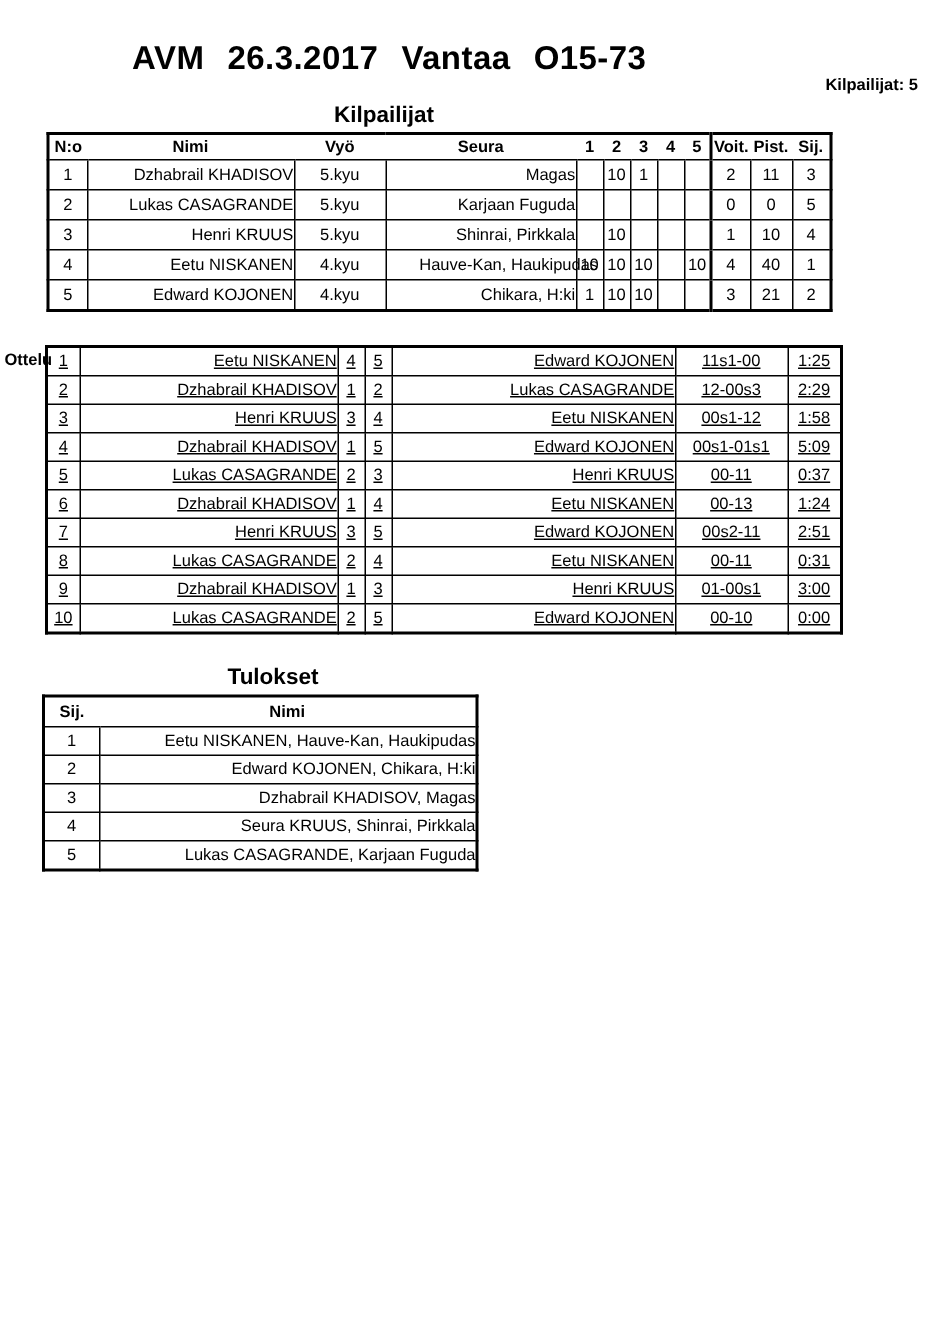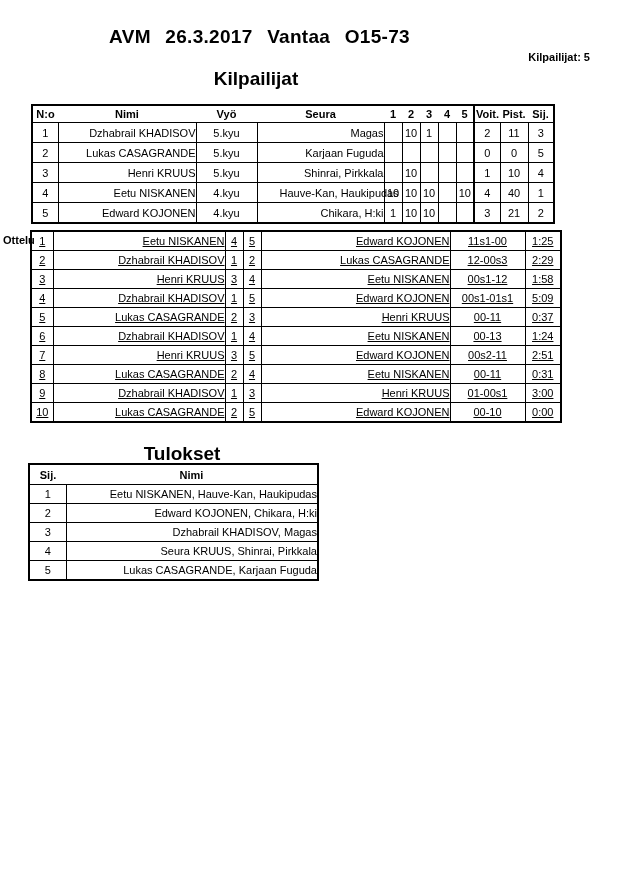--- a/index.html
+++ b/index.html
@@ -15,56 +15,56 @@
     font-family: "Liberation Sans", sans-serif;
     color: #000000;
     overflow: hidden;
   }
   .doc-title {
     position: absolute;
     top: 26px;
     left: 0;
     width: 519px;
     text-align: center;
-    font-size: 19px;
+    font-size: 22px;
     font-weight: bold;
     word-spacing: 9px;
     letter-spacing: 0.3px;
     white-space: nowrap;
   }
   .competitors-count {
     position: absolute;
     top: 51px;
-    right: 40px;
+    right: 18px;
     font-size: 11px;
     font-weight: bold;
   }
   .section-heading {
     position: absolute;
     width: 300px;
     text-align: center;
-    font-size: 19px;
+    font-size: 15px;
     font-weight: bold;
     white-space: nowrap;
   }
   #heading-kilpailijat { top: 68px;  left: 106px; }
   #heading-ottelut     { top: 215px; left: 145px; }
   #heading-tulokset    { top: 443px; left: 32px;  }
 
   .tbl-wrap { position: absolute; }
   #wrap-kilpailijat { left: 31px; top: 88px;  }
   #wrap-ottelut     { left: 30px; top: 230px; text-decoration: underline; }
   #wrap-tulokset    { left: 28px; top: 463px; }
 
   table.tbl {
     border-collapse: collapse;
     table-layout: fixed;
     background: #ffffff;
   }
-  #table-kilpailijat { width: 522px; margin-top: 16px; }
+  #table-kilpailijat { width: 522px; }
   #table-ottelut     { width: 530px; }
   #table-tulokset    { width: 289px; }
 
   .tbl { border: 2px solid #000000; }
   .tbl td {
     border: 1px solid #000000;
     font-size: 11px;
     padding: 0;
     white-space: nowrap;
     overflow: visible;

